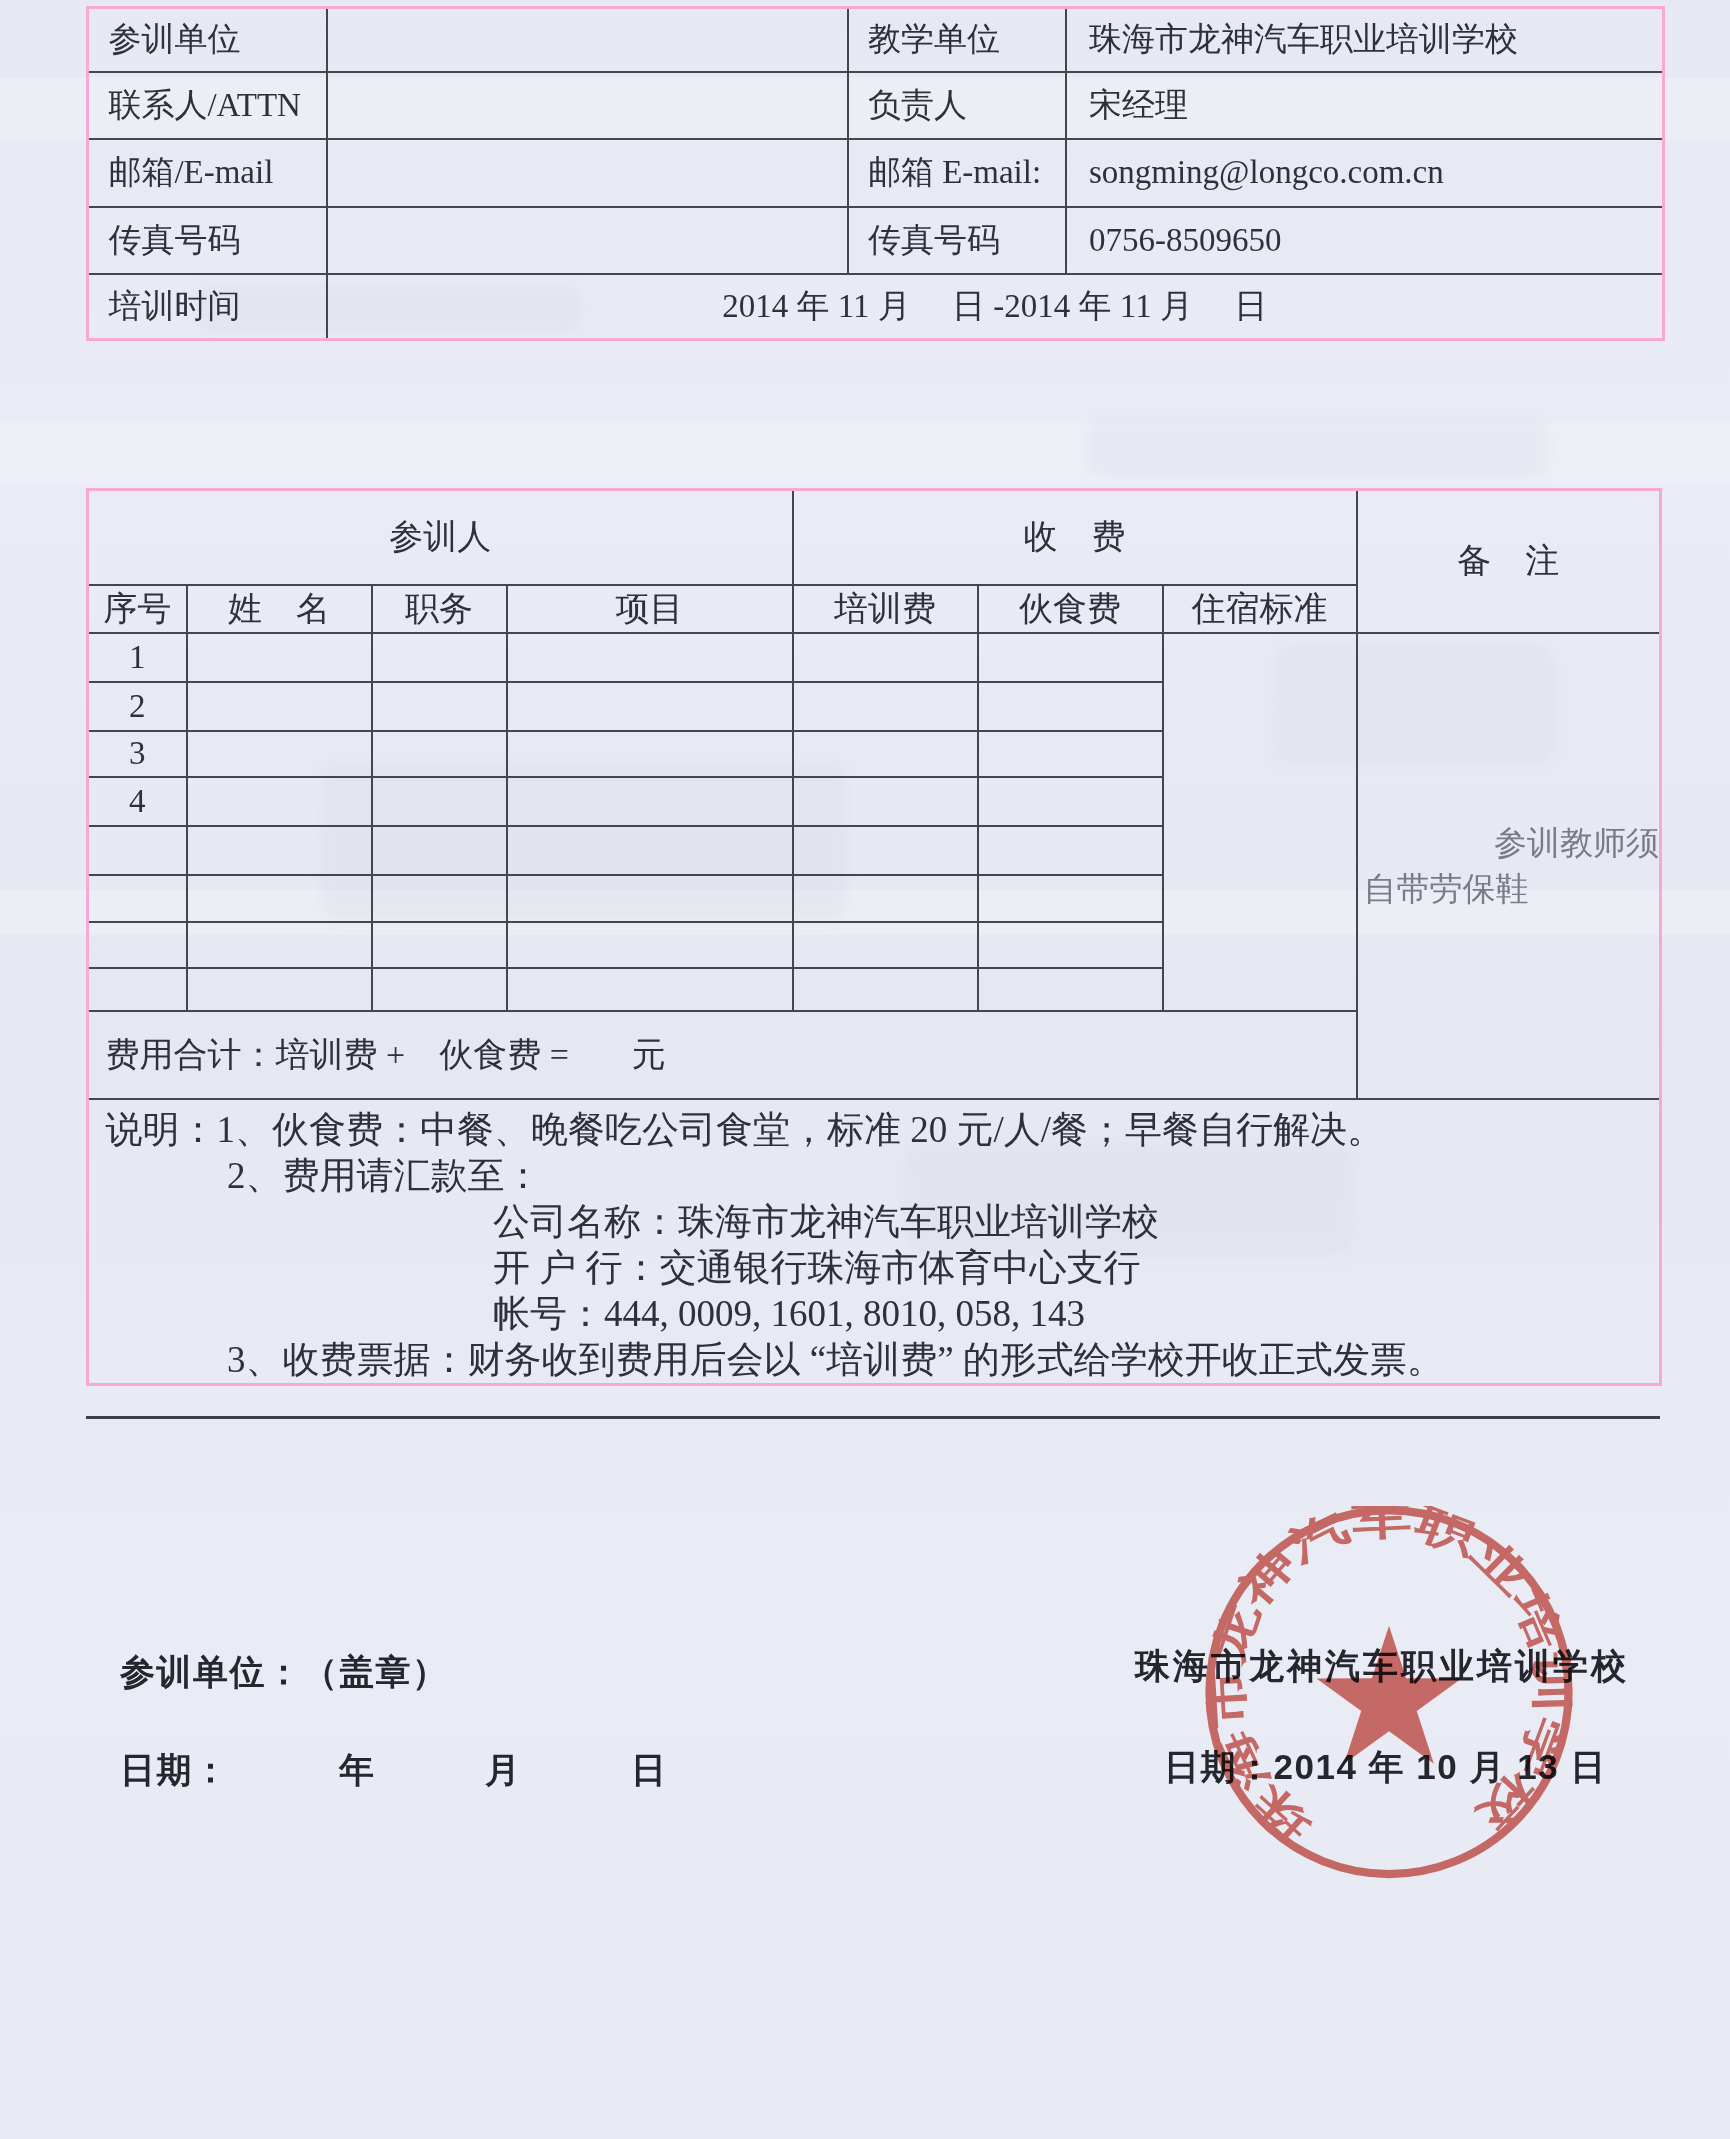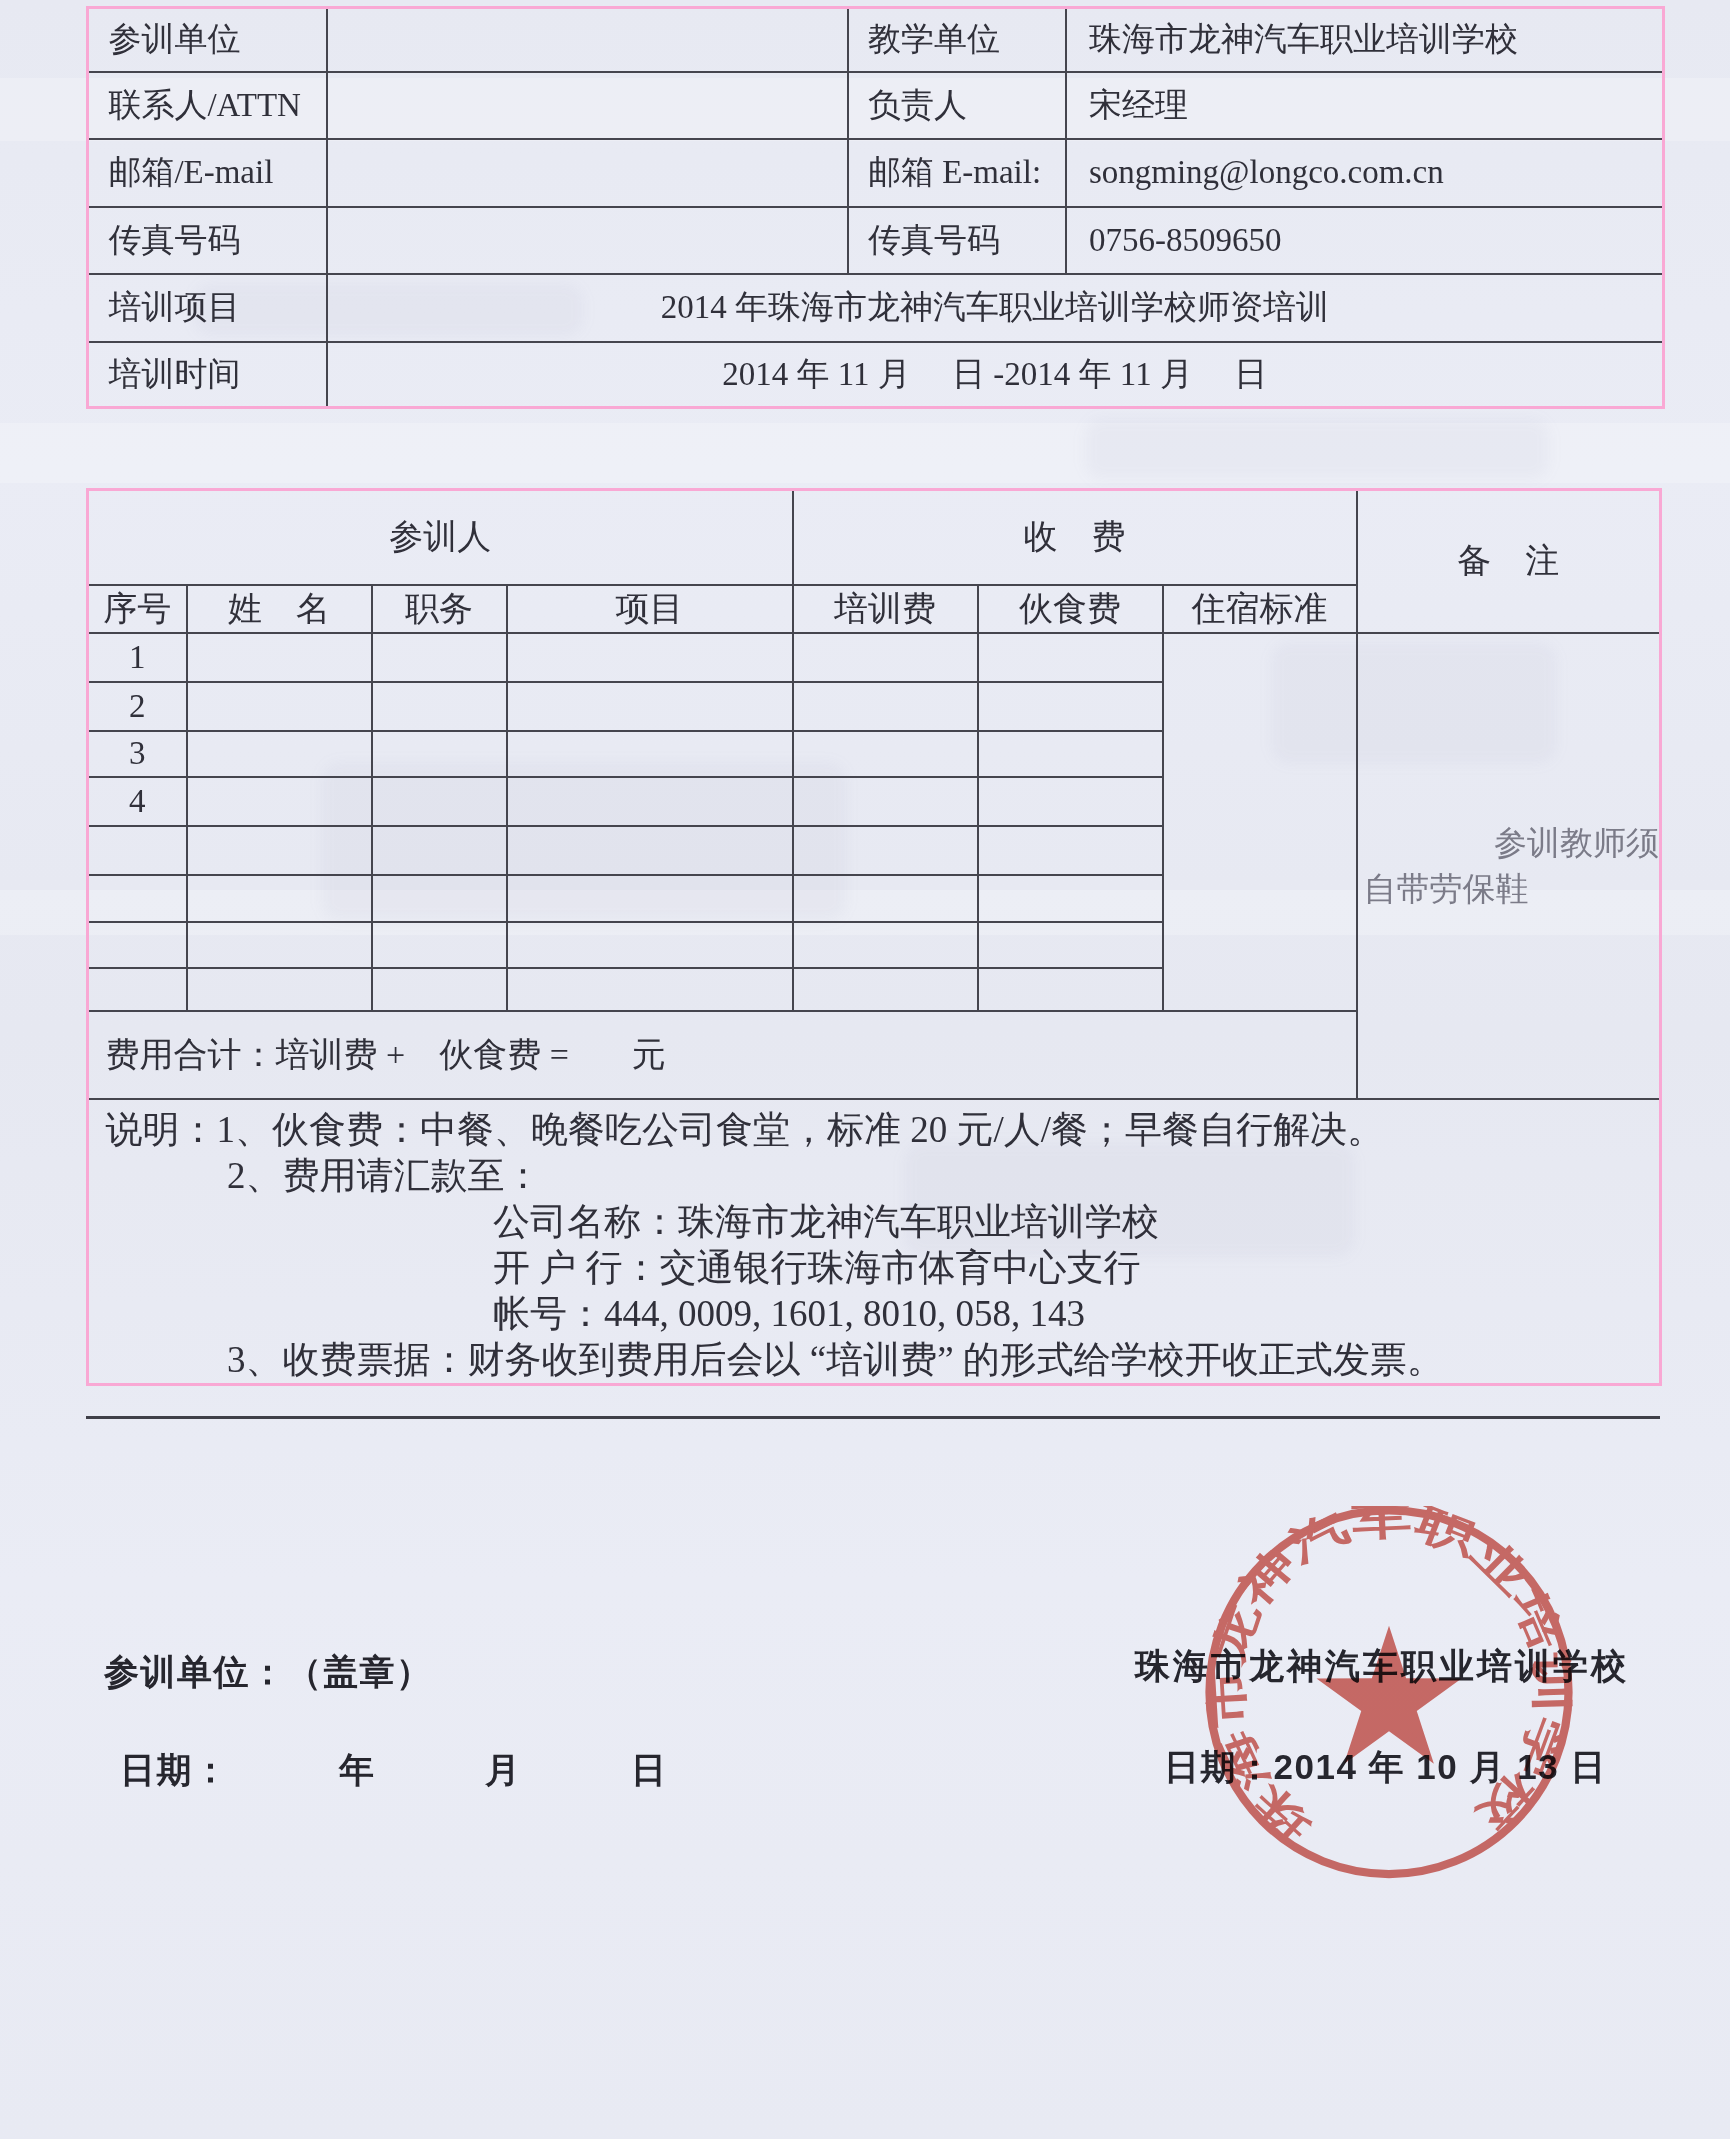--- a/index.html
+++ b/index.html
@@ -76,24 +76,20 @@
     <td class="val"></td>
     <td class="lbl">邮箱 E-mail:</td>
     <td class="val">songming@longco.com.cn</td>
   </tr>
   <tr style="height:67px">
     <td class="lbl">传真号码</td>
     <td class="val"></td>
     <td class="lbl">传真号码</td>
     <td class="val">0756-8509650</td>
   </tr>
-  <tr style="height:68px">
-    <td class="lbl">培训项目</td>
-    <td class="ctr" colspan="3">2014 年珠海市龙神汽车职业培训学校师资培训</td>
-  </tr>
   <tr style="height:66px">
     <td class="lbl">培训时间</td>
     <td class="ctr" colspan="3">2014 年 11 月　 日 -2014 年 11 月　 日</td>
   </tr>
 </tbody>
   </table>
 
 <table style="top:488px;">
   <colgroup>
     <col style="width:99px">
@@ -202,21 +198,21 @@
       <div class="note-line ind2">开 户 行：交通银行珠海市体育中心支行</div>
       <div class="note-line ind2">帐号：444, 0009, 1601, 8010, 058, 143</div>
       <div class="note-line ind1">3、收费票据：财务收到费用后会以 “培训费” 的形式给学校开收正式发票。</div>
     </td>
   </tr>
 </tbody>
   </table>
 
 <div class="dbl-line" style="top:1416px;"></div>
 
-<div class="footer-item gothic" style="left:104px;top:1649px;">参训单位：（盖章）</div>
+<div class="footer-item gothic" style="left:120px;top:1649px;">参训单位：（盖章）</div>
 <div class="footer-item gothic" style="left:120px;top:1747px;">日期：　　　年　　　月　　　日</div>
 <div class="footer-item gothic" style="left:1135px;top:1643px;letter-spacing:3px;">珠海市龙神汽车职业培训学校</div>
 <div class="footer-item gothic" style="left:1164px;top:1744px;">日期：2014 年 10 月 13 日</div>
 
 <svg class="stamp" viewBox="0 0 500 500">
   <ellipse cx="250" cy="249" rx="240" ry="243" fill="none" stroke="#cf5148" stroke-width="11"></ellipse>
   <path id="stampArc" d="M 151 420 A 198 205 0 1 1 349 420" fill="none"></path>
   <text font-size="56" fill="#cf5148" font-weight="600" font-family="Liberation Serif, serif">
     <textPath href="#stampArc" startOffset="0" textLength="1040" lengthAdjust="spacingAndGlyphs">珠海市龙神汽车职业培训学校</textPath>
   </text>

